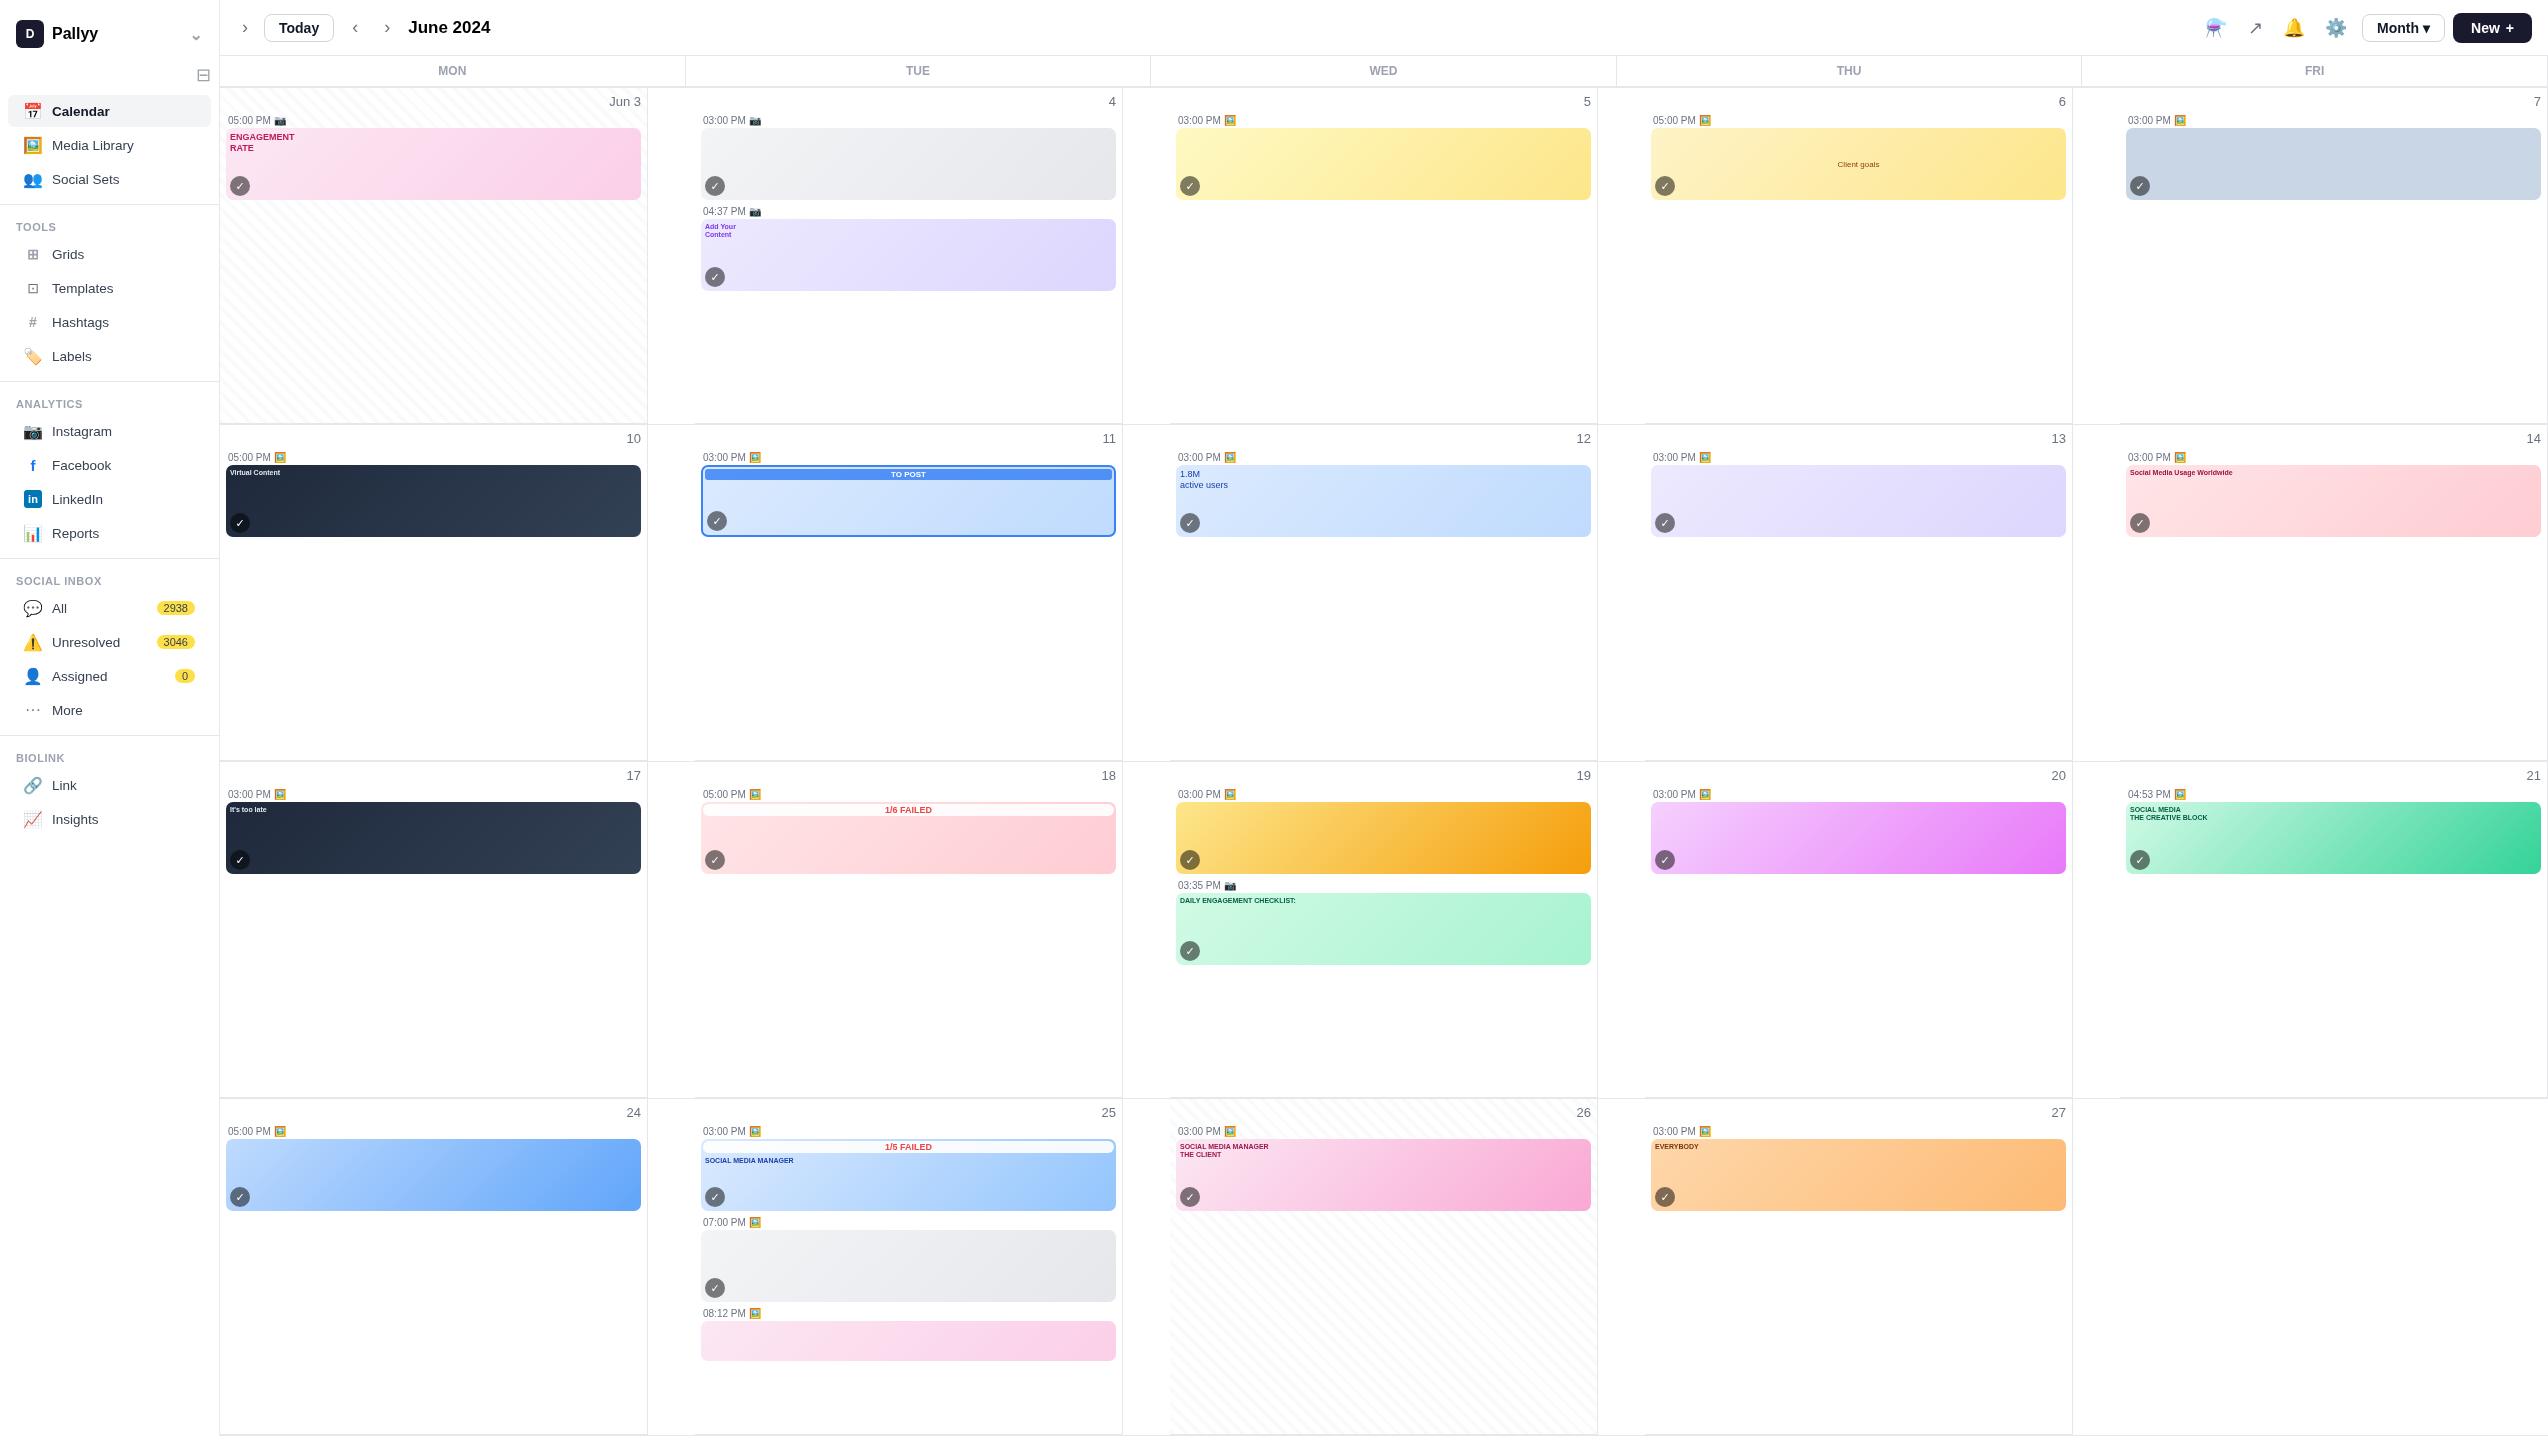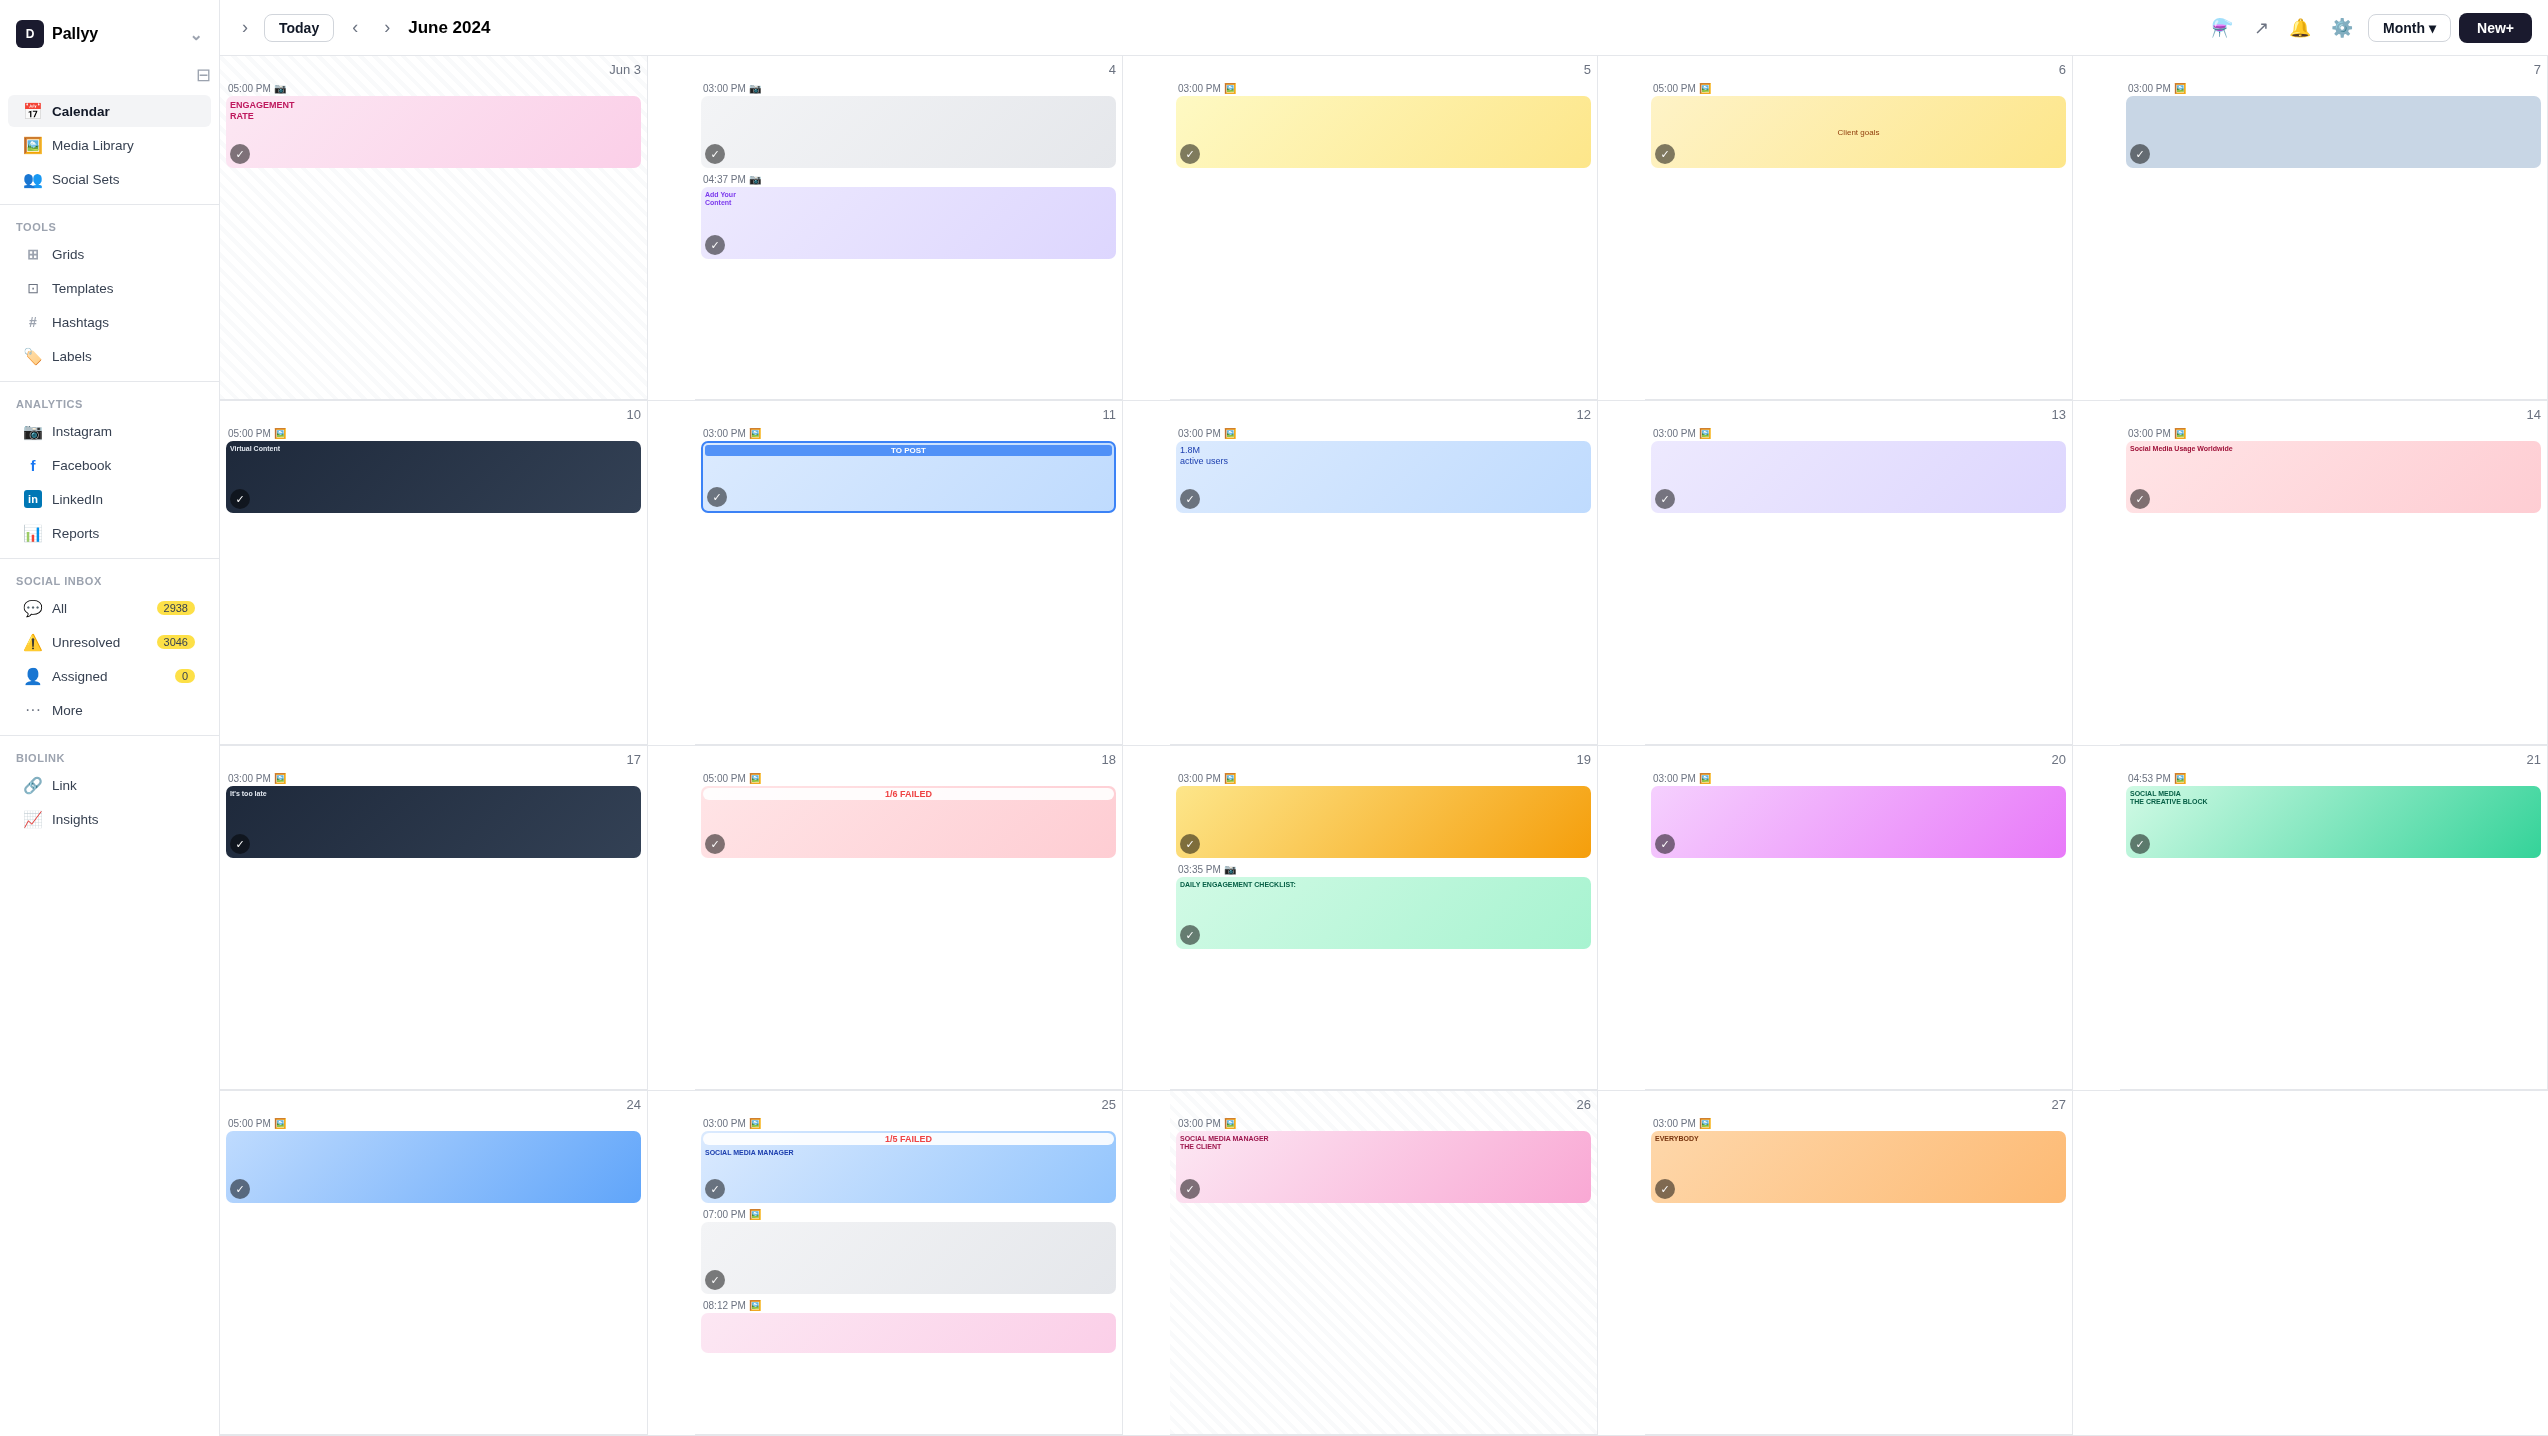--- a/index.html
+++ b/index.html
@@ -21,21 +21,21 @@
 
     
     .header { display: flex; align-items: center; gap: 10px; padding: 8px 16px; border-bottom: 1px solid #e5e7eb; height: 56px; }
     .header-toggle { background: none; border: none; cursor: pointer; padding: 6px; color: #6b7280; border-radius: 6px; font-size: 18px; }
     .header-today-btn { border: 1.5px solid #d1d5db; background: #fff; border-radius: 8px; padding: 5px 14px; font-size: 14px; font-weight: 600; cursor: pointer; color: #111827; }
     .header-nav-btn { background: none; border: none; cursor: pointer; padding: 4px 8px; color: #6b7280; font-size: 18px; border-radius: 6px; }
     .header-title { font-size: 17px; font-weight: 600; color: #000000; flex: 1; }
     .header-actions { display: flex; align-items: center; gap: 8px; }
     .header-icon-btn { background: none; border: none; cursor: pointer; padding: 6px; color: #6b7280; font-size: 18px; border-radius: 6px; }
     .header-month-btn { border: 1.5px solid #d1d5db; background: #fff; border-radius: 8px; padding: 5px 14px; font-size: 14px; font-weight: 600; cursor: pointer; color: #111827; display: flex; align-items: center; gap: 4px; }
-    .header-new-btn { background: #1a1a2e; color: #fff; border: none; border-radius: 8px; padding: 7px 18px; font-size: 14px; font-weight: 600; cursor: pointer; display: flex; align-items: flex-start; }
+    .header-new-btn { background: #1a1a2e; color: #fff; border: none; border-radius: 8px; padding: 7px 18px; font-size: 14px; font-weight: 600; cursor: pointer; display: flex; align-items: flex-start; gap: 6px; }
 
     
     .calendar { flex: 1; overflow: auto; display: flex; flex-direction: column; }
     .day-header { text-align: center; padding: 8px 0; border-bottom: 1px solid #e5e7eb; border-right: 1px solid #e5e7eb; font-size: 12px; color: #9ca3af; font-weight: 600; text-transform: uppercase; background: #fff; position: sticky; top: 0; z-index: 10; }
     .day-col { border-right: 1px solid #e5e7eb; border-bottom: 1px solid #e5e7eb; min-height: 180px; padding: 6px; position: relative; background: #fff; }
     .day-col.other-month { background: repeating-linear-gradient(45deg, #f9fafb, #f9fafb 4px, #fff 4px, #fff 10px); }
     .day-number { font-size: 13px; color: #6b7280; font-weight: 500; text-align: right; margin-bottom: 6px; }
     .post-time { font-size: 10px; color: #6b7280; display: flex; align-items: center; gap: 4px; margin-bottom: 2px; padding: 0 2px; }
     .check-badge { position: absolute; bottom: 4px; left: 4px; width: 20px; height: 20px; background: rgba(0,0,0,0.5); border-radius: 50%; display: flex; align-items: center; justify-content: center; color: #fff; font-size: 11px; }
 
@@ -186,20 +186,27 @@
       </button>
       <button class="header-new-btn">
         <span>New</span>
         <span>+</span>
       </button>
     </div>
   </div>
 
   <div class="calendar">
 
+    <div class="headers-row">
+      <div class="day-header">MON</div>
+      <div class="day-header">TUE</div>
+      <div class="day-header">WED</div>
+      <div class="day-header">THU</div>
+      <div class="day-header">FRI</div>
+    </div>
 
     <div class="week-row">
 
       <div class="day-col other-month">
         <div class="day-number">Jun 3</div>
         <div class="post-wrapper">
           <div class="post-time">
               <span>05:00 PM</span>
               <span>📷</span>
             </div>

